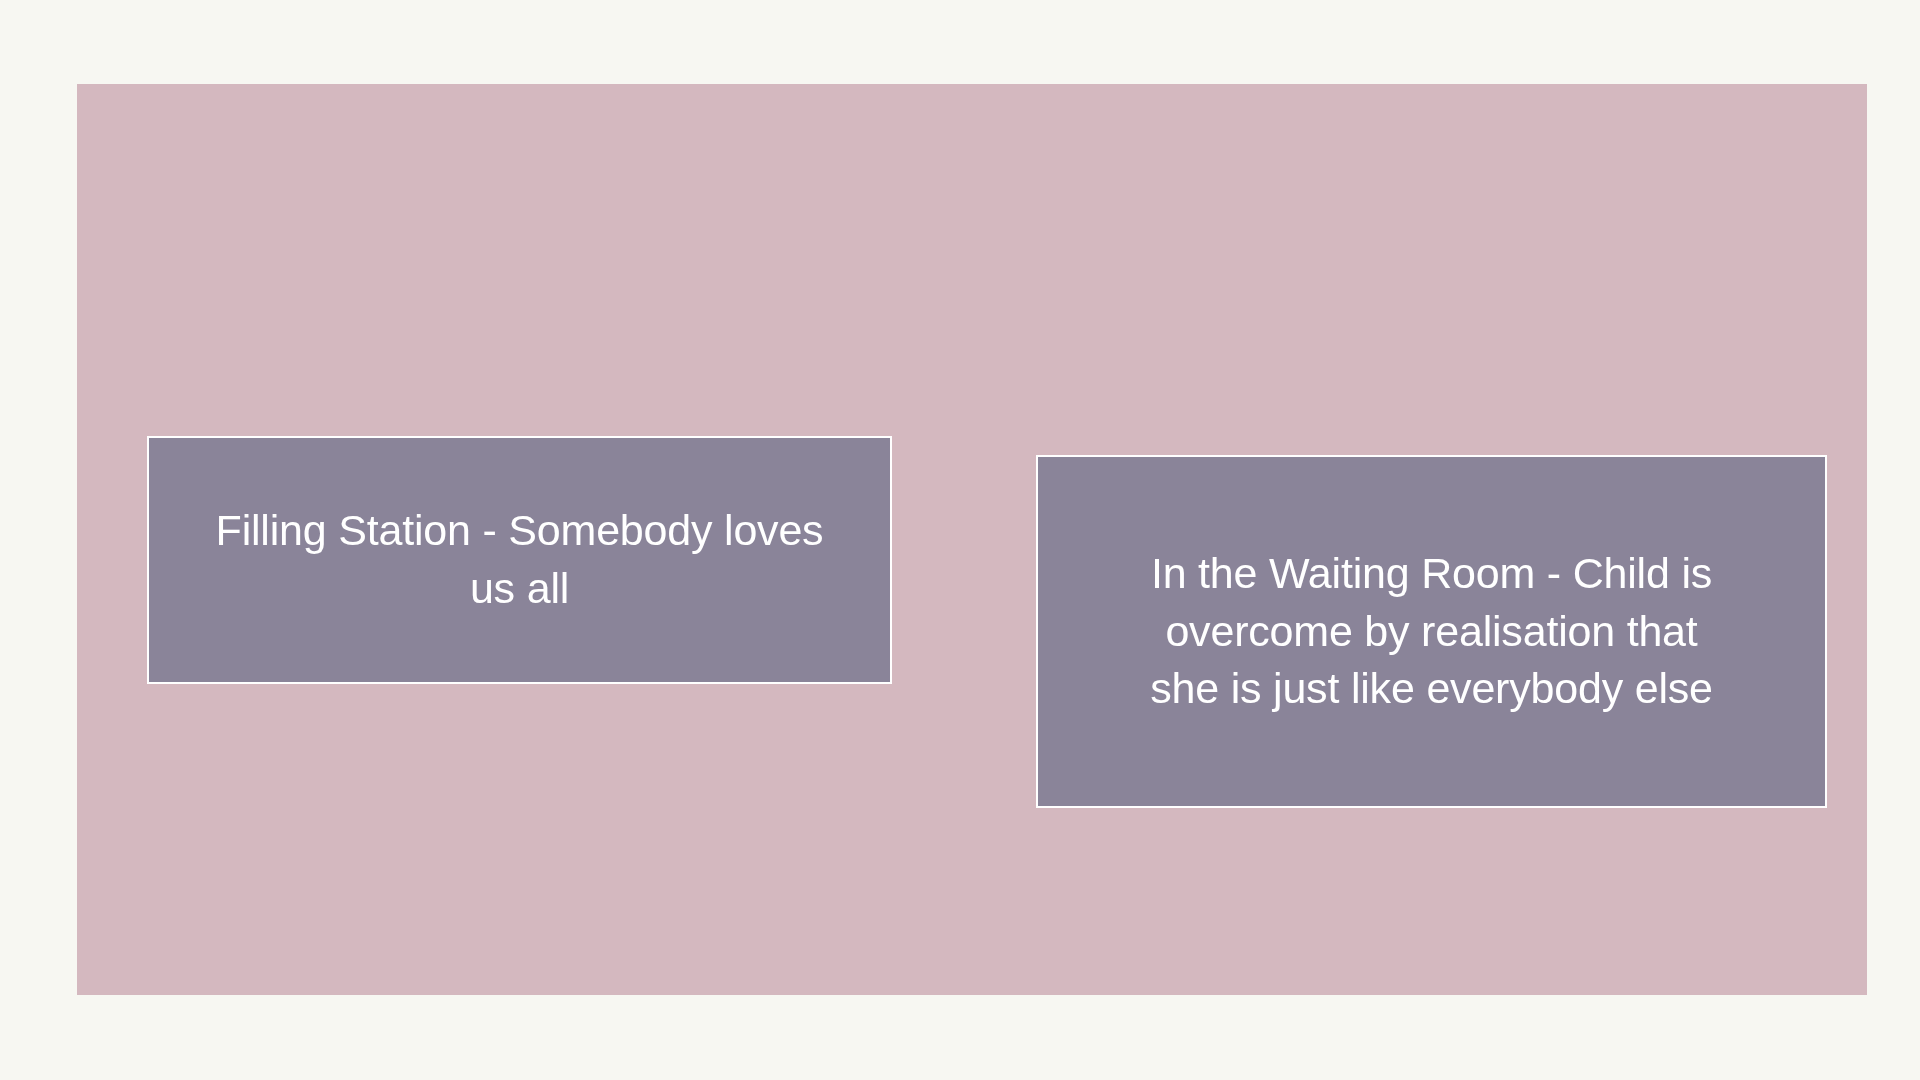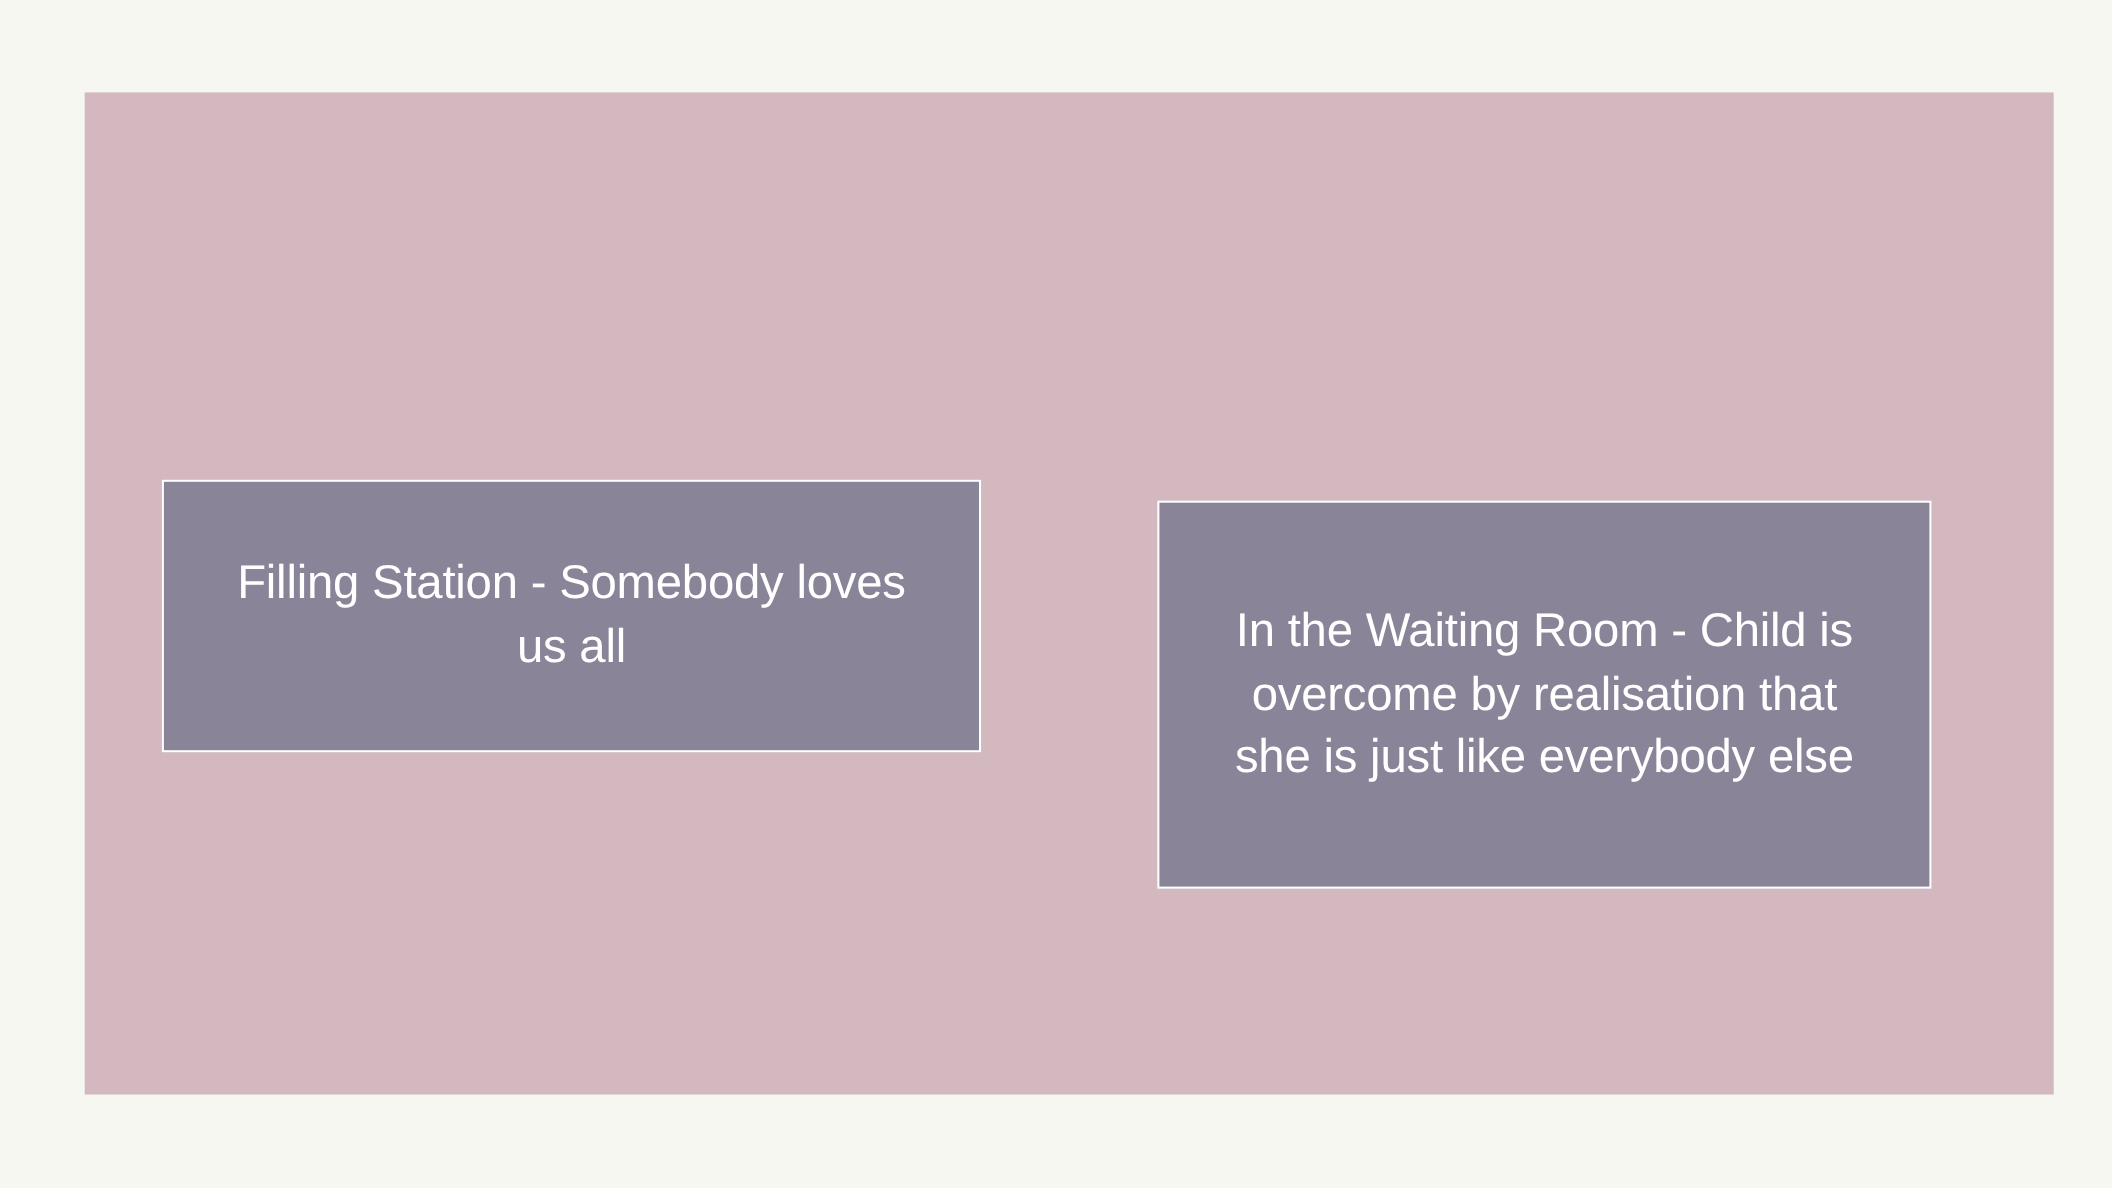--- a/index.html
+++ b/index.html
@@ -58,23 +58,22 @@
     height: 248px;
   }
   #card-left .card-text {
     max-width: 620px;
   }
 
   
   #card-right {
     left: 959px;  
     top: 371px;
-    width: 704px;
+    width: 791px;
     height: 353px;
-    margin-left: 16px;
   }
   #card-right .card-text {
     max-width: 610px;
   }
 </style>
 </head>
 <body>
 
 <div id="slide-panel">
 

